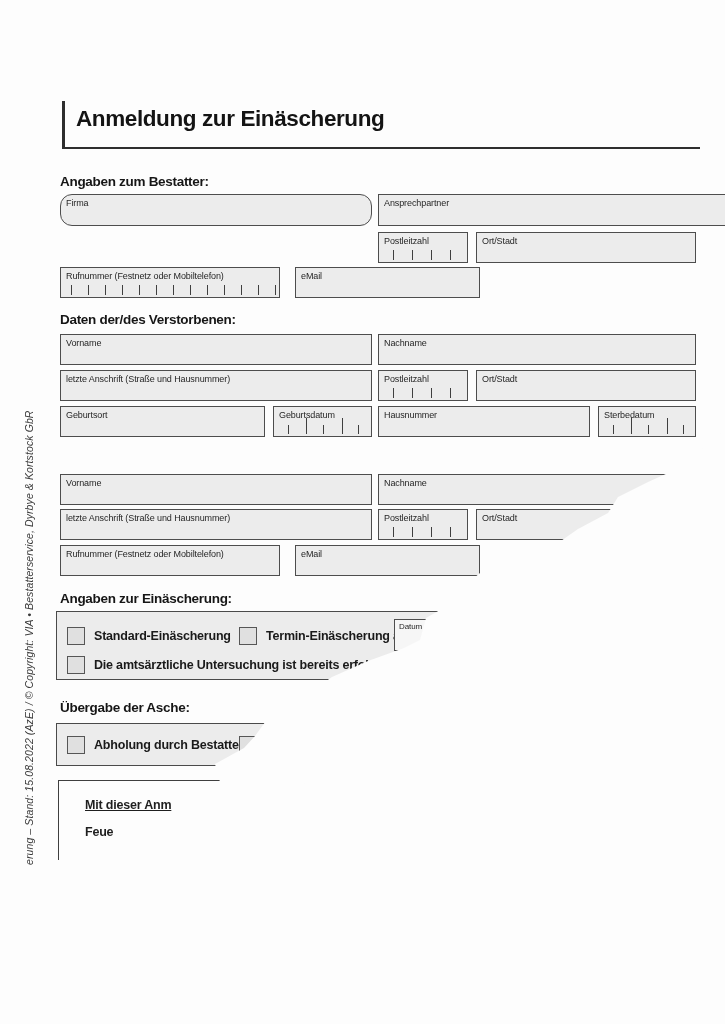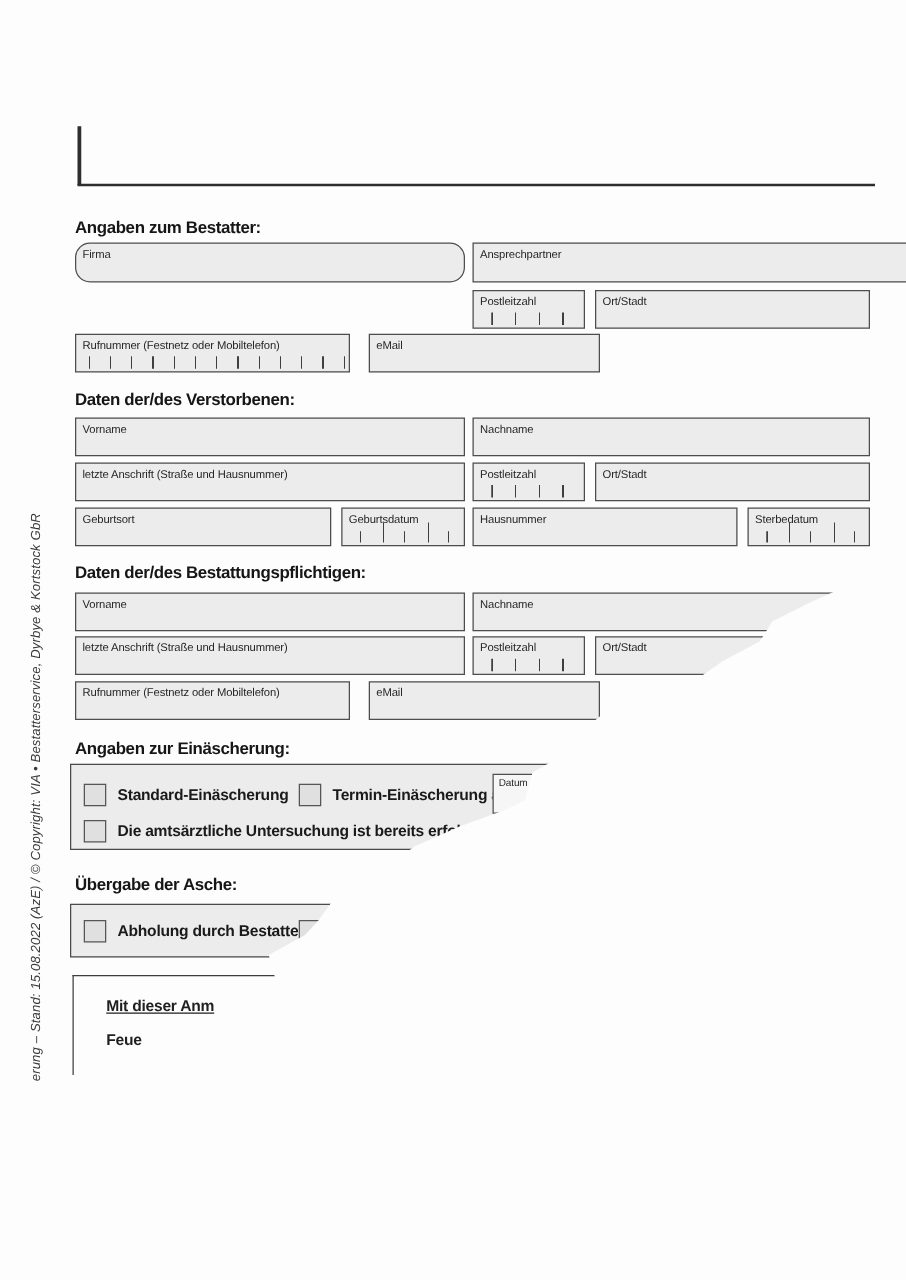--- a/index.html
+++ b/index.html
@@ -76,20 +76,21 @@
   }
 </style>
 </head>
 <body>
 
 <div class="page">
 
   <div class="sidebar">erung – Stand: 15.08.2022 (AzE) / © Copyright: VIA • Bestatterservice, Dyrbye &amp; Kortstock GbR</div>
 
   <div class="titlebar"></div>
+  <div class="title">Anmeldung zur Einäscherung</div>
   <div class="titleline"></div>
 
   <div class="shead" style="top:174px;">Angaben zum Bestatter:</div>
 
   <div class="fbox" style="left:60px;top:194px;width:312px;height:32px;border-radius:12px;">
     <span class="fl">Firma</span>
   </div>
   <div class="fbox" style="left:378px;top:194px;width:352px;height:32px;">
     <span class="fl">Ansprechpartner</span>
   </div>
@@ -138,21 +139,20 @@
     <span class="dticks"></span>
   </div>
   <div class="fbox" style="left:378px;top:406px;width:212px;height:31px;">
     <span class="fl">Hausnummer</span>
   </div>
   <div class="fbox" style="left:598px;top:406px;width:98px;height:31px;">
     <span class="fl">Sterbedatum</span>
     <span class="dticks"></span>
   </div>
 
-  <div class="shead" style="top:450px;">Daten der/des Bestattungspflichtigen:</div>
 
   <div class="fbox" style="left:60px;top:474px;width:312px;height:31px;">
     <span class="fl">Vorname</span>
   </div>
   <div class="fbox" style="left:378px;top:474px;width:318px;height:31px;">
     <span class="fl">Nachname</span>
   </div>
 
   <div class="fbox" style="left:60px;top:509px;width:312px;height:31px;">
     <span class="fl">letzte Anschrift (Straße und Hausnummer)</span>

